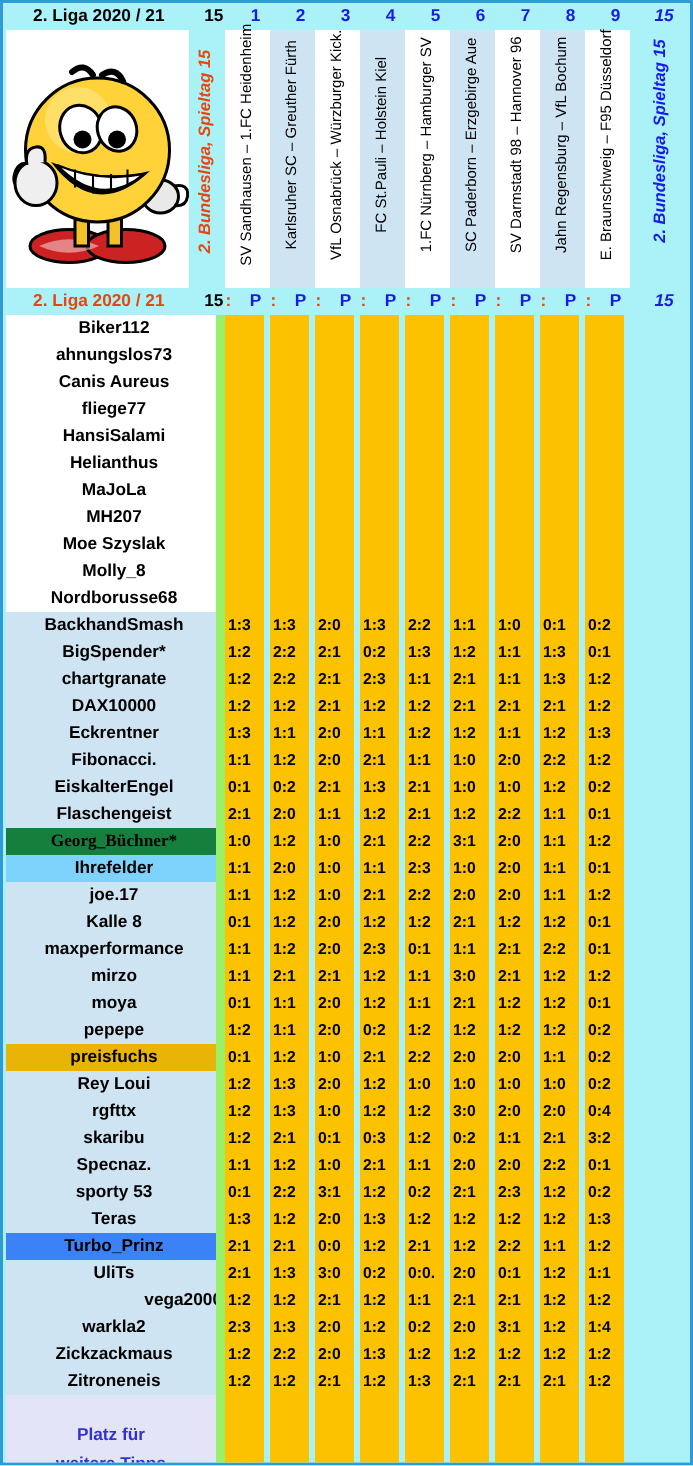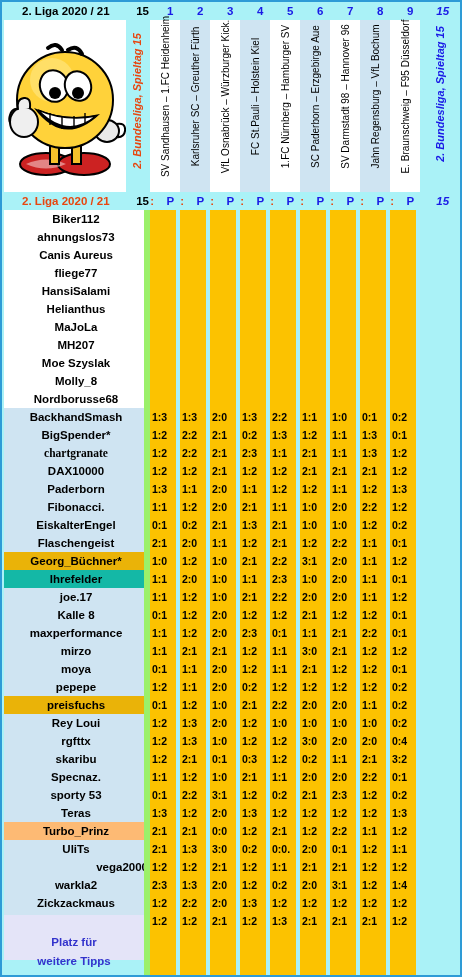--- a/index.html
+++ b/index.html
@@ -285,42 +285,42 @@
         <div class="row" style="background: rgb(255, 255, 255);">fliege77</div>
         <div class="row" style="background: rgb(255, 255, 255);">HansiSalami</div>
         <div class="row" style="background: rgb(255, 255, 255);">Helianthus</div>
         <div class="row" style="background: rgb(255, 255, 255);">MaJoLa</div>
         <div class="row" style="background: rgb(255, 255, 255);">MH207</div>
         <div class="row" style="background: rgb(255, 255, 255);">Moe Szyslak</div>
         <div class="row" style="background: rgb(255, 255, 255);">Molly_8</div>
         <div class="row" style="background: rgb(255, 255, 255);">Nordborusse68</div>
         <div class="row" style="background: rgb(207, 228, 242);">BackhandSmash</div>
         <div class="row" style="background: rgb(207, 228, 242);">BigSpender*</div>
-        <div class="row" style="background: rgb(207, 228, 242); font-family: Liberation Serif, serif;">chartgranate</div>
+        <div class="row" style="background: rgb(207, 228, 242);">chartgranate</div>
         <div class="row" style="background: rgb(207, 228, 242);">DAX10000</div>
-        <div class="row" style="background: rgb(207, 228, 242);">Paderborn</div>
+        <div class="row" style="background: rgb(207, 228, 242);">Eckrentner</div>
         <div class="row" style="background: rgb(207, 228, 242);">Fibonacci.</div>
         <div class="row" style="background: rgb(207, 228, 242);">EiskalterEngel</div>
         <div class="row" style="background: rgb(207, 228, 242);">Flaschengeist</div>
-        <div class="row" style="background: #eab308;">Georg_Büchner*</div>
-        <div class="row" style="background: #14b8a6;">Ihrefelder</div>
+        <div class="row" style="background: #15803d; font-family: Liberation Serif, serif;">Georg_Büchner*</div>
+        <div class="row" style="background: #7dd3fc;">Ihrefelder</div>
         <div class="row" style="background: rgb(207, 228, 242);">joe.17</div>
         <div class="row" style="background: rgb(207, 228, 242);">Kalle 8</div>
         <div class="row" style="background: rgb(207, 228, 242);">maxperformance</div>
         <div class="row" style="background: rgb(207, 228, 242);">mirzo</div>
         <div class="row" style="background: rgb(207, 228, 242);">moya</div>
         <div class="row" style="background: rgb(207, 228, 242);">pepepe</div>
         <div class="row" style="background: #eab308;">preisfuchs</div>
         <div class="row" style="background: rgb(207, 228, 242);">Rey Loui</div>
         <div class="row" style="background: rgb(207, 228, 242);">rgfttx</div>
         <div class="row" style="background: rgb(207, 228, 242);">skaribu</div>
         <div class="row" style="background: rgb(207, 228, 242);">Specnaz.</div>
         <div class="row" style="background: rgb(207, 228, 242);">sporty 53</div>
         <div class="row" style="background: rgb(207, 228, 242);">Teras</div>
-        <div class="row" style="background: #fdba74;">Turbo_Prinz</div>
+        <div class="row" style="background: #3b82f6;">Turbo_Prinz</div>
         <div class="row" style="background: rgb(207, 228, 242);">UliTs</div>
         <div class="row" style="background: rgb(207, 228, 242); text-align: right;">vega2000</div>
         <div class="row" style="background: rgb(207, 228, 242);">warkla2</div>
         <div class="row" style="background: rgb(207, 228, 242);">Zickzackmaus</div>
         <div class="row" style="background: rgb(207, 228, 242);">Zitroneneis</div>
       </div>
     <div class="col-green" id="col-green" style="height: 804px;"></div>
     <div id="score-cols">
         <div class="col-yellow" style="left: 148px; height: 804px;">
           <div class="cell empty"></div>
@@ -695,19 +695,19 @@
           <div class="cell">1:3</div>
           <div class="cell">1:2</div>
           <div class="cell">1:1</div>
           <div class="cell">1:2</div>
           <div class="cell">1:4</div>
           <div class="cell">1:2</div>
           <div class="cell">1:2</div>
         </div>
       </div>
     <div class="col-rightstrip" id="col-rightstrip" style="height: 720px;"></div>
-    <div class="footer-panel" id="footer-panel" style="top: 705px; height: 45px;">
+    <div class="footer-panel" id="footer-panel" style="top: 720px; height: 45px;">
       <div>Platz für</div>
       <div>weitere Tipps</div>
     </div>
   </div>
 
 </div>
 
 </body></html>

